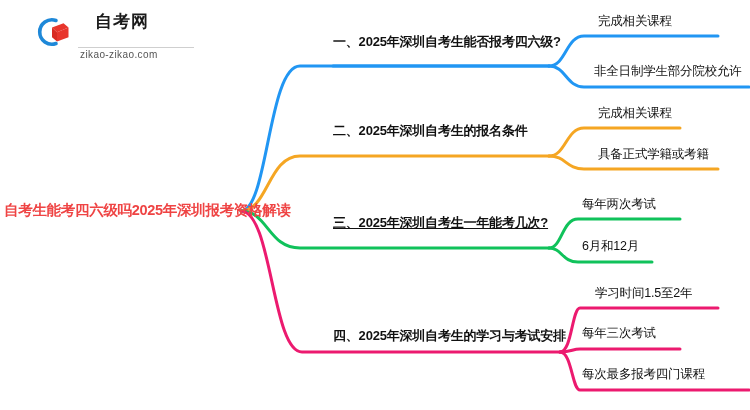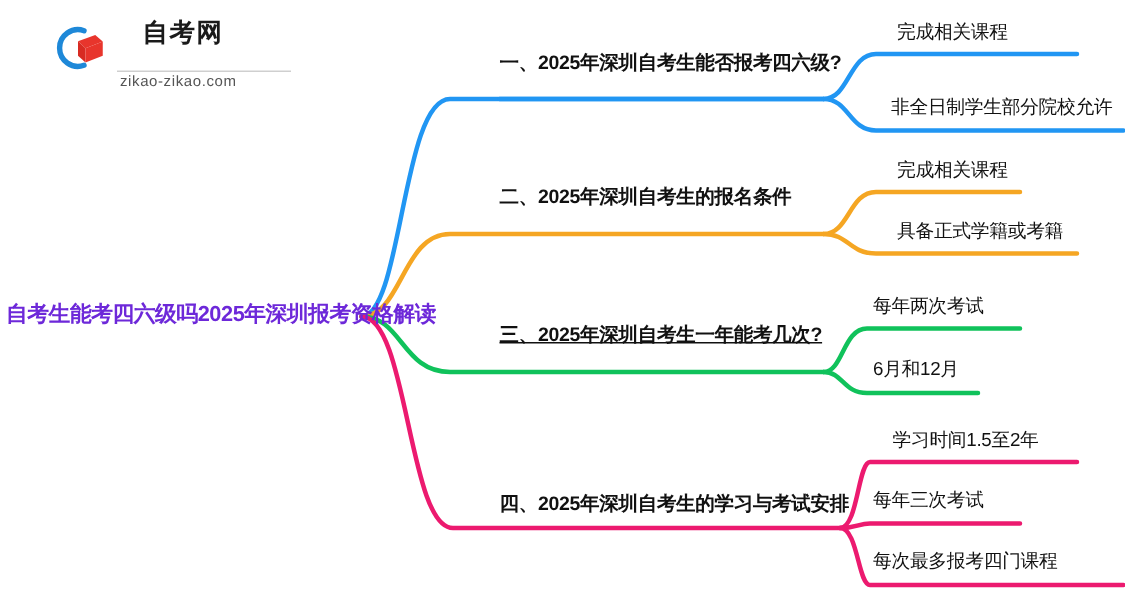--- a/index.html
+++ b/index.html
@@ -27,21 +27,21 @@
     width:116px;
   }
 
   
   #wires { position:absolute; left:0; top:0; width:750px; height:410px; }
 
   
   #root-title {
     position:absolute; left:4px; top:201px;
     width:232px;
-    font-size:14.5px; font-weight:bold; color:#6d28d9;
+    font-size:14.5px; font-weight:bold; color:#ef4444;
     letter-spacing:-0.3px;
     line-height:18px;
     white-space:nowrap;
   }
 
   
   .b1 {
     position:absolute;
     font-size:13px; font-weight:bold; color:#111;
     letter-spacing:-0.2px;

